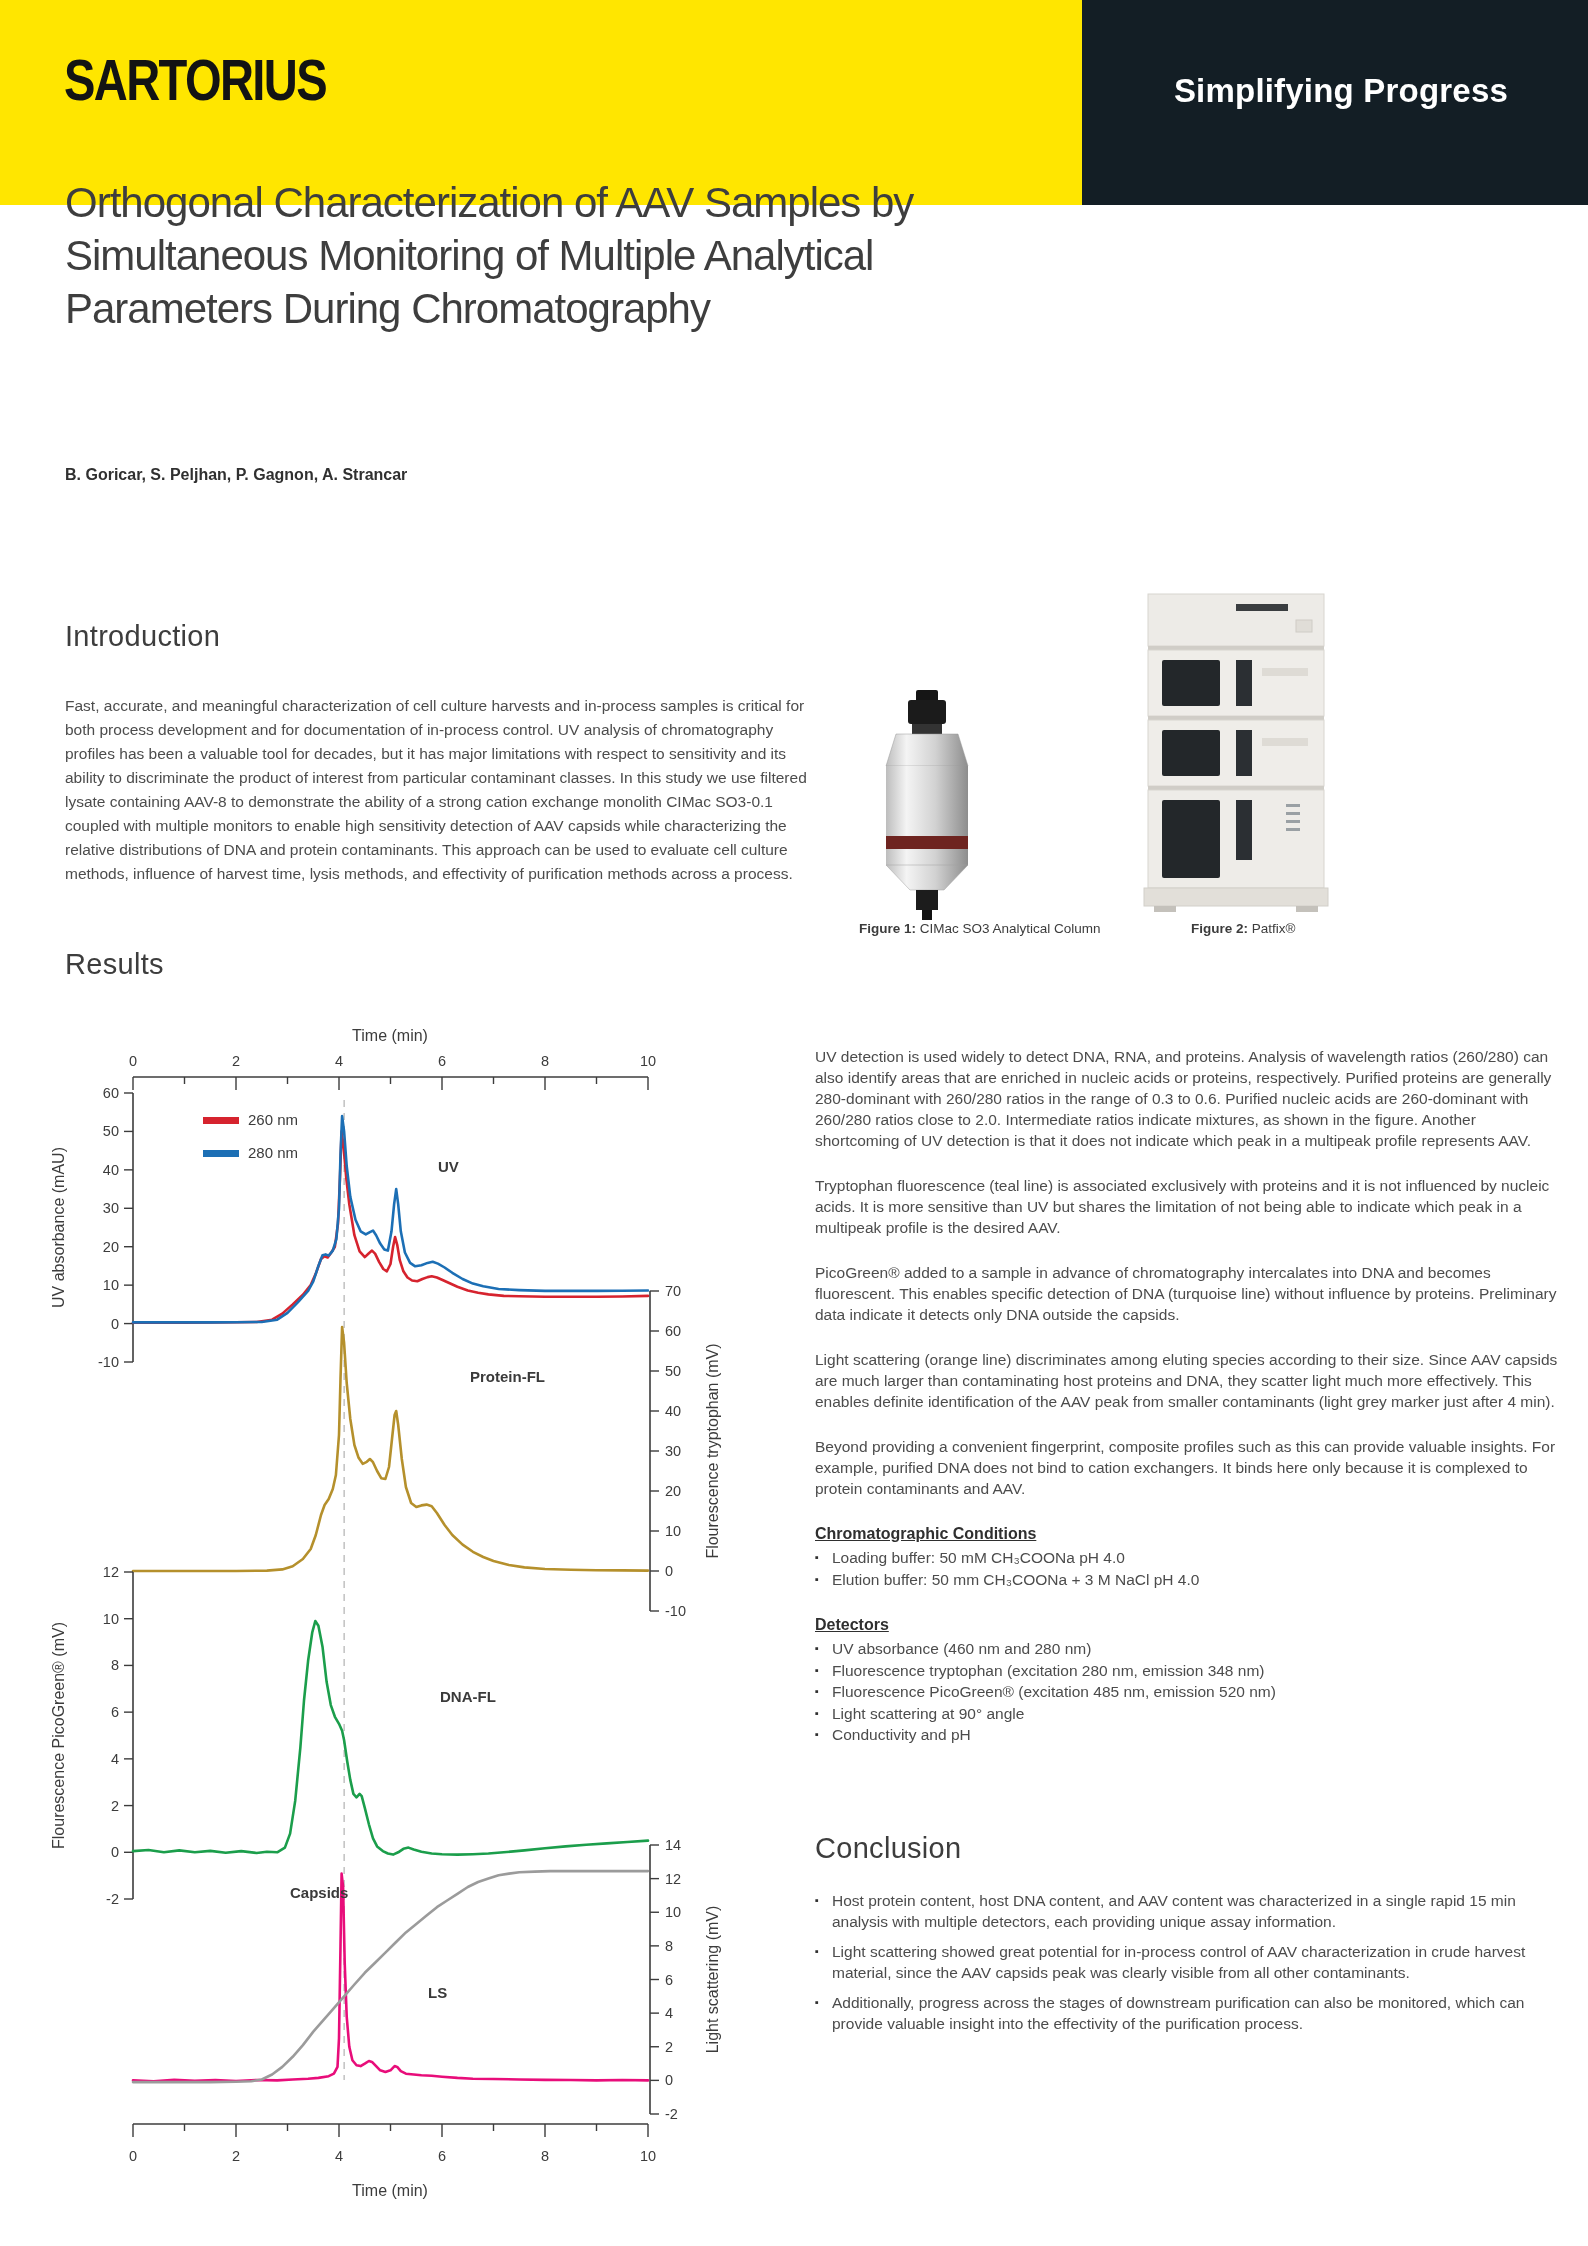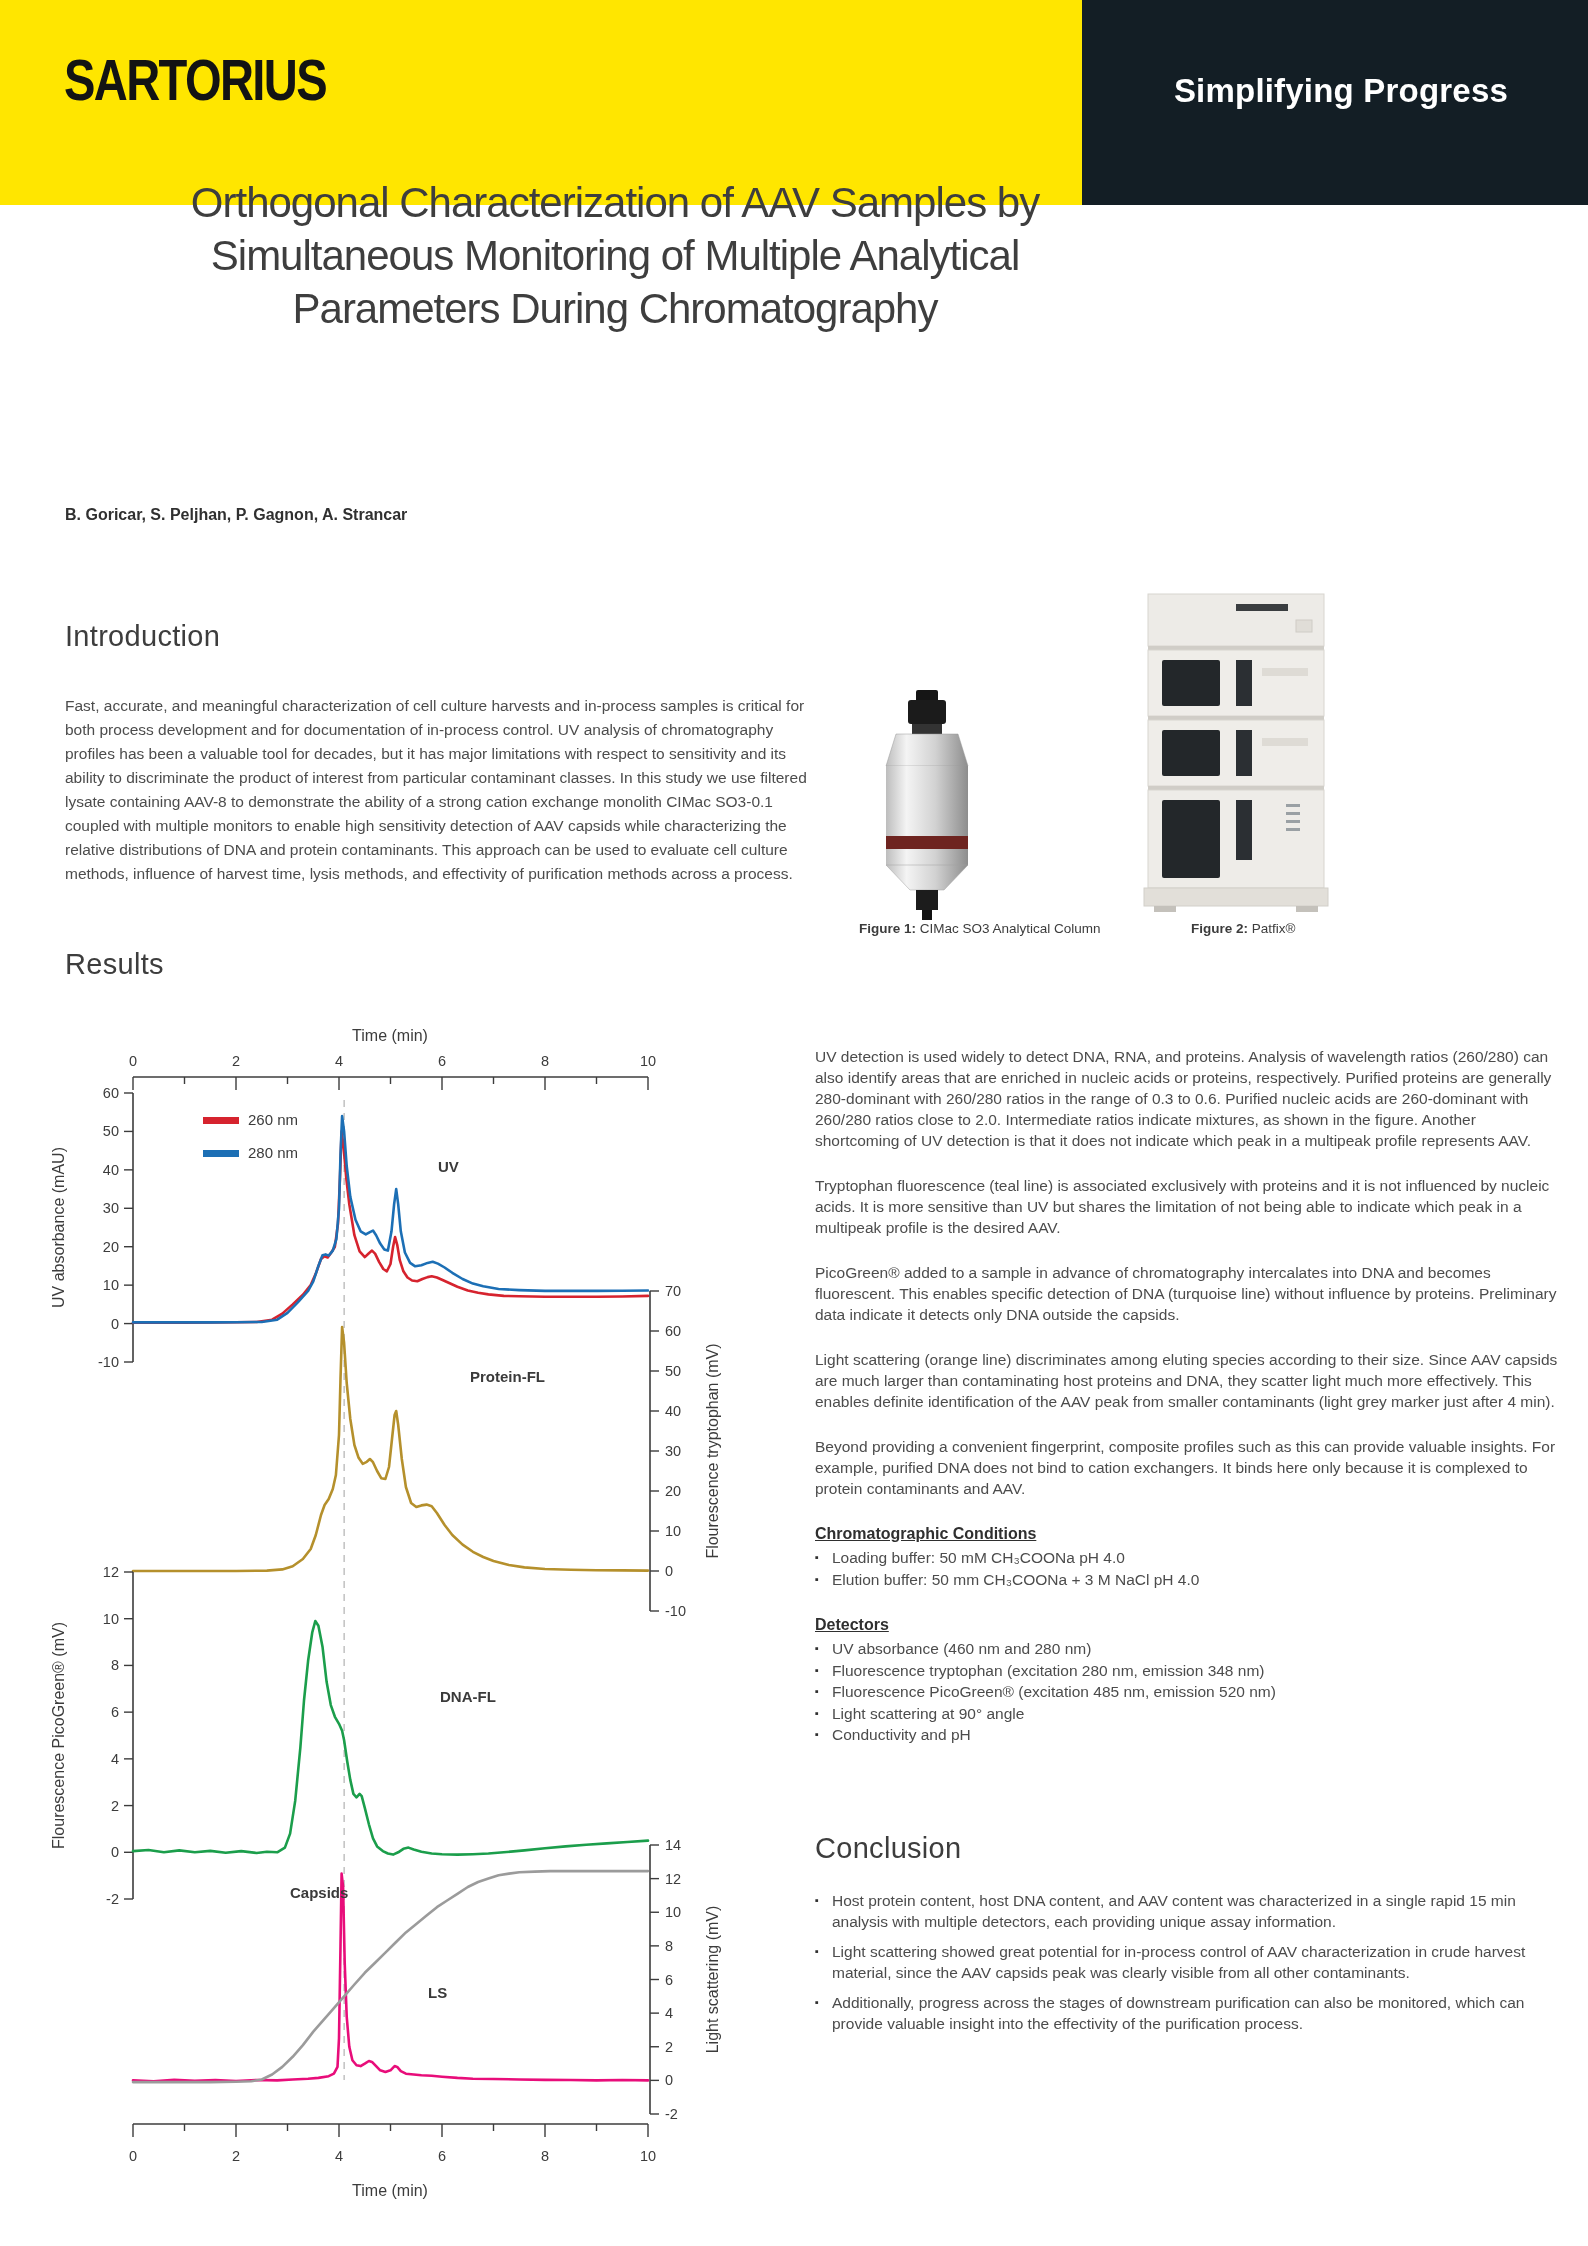--- a/index.html
+++ b/index.html
@@ -7,22 +7,22 @@
   #page{position:relative;width:1588px;height:2246px;background:#ffffff;overflow:hidden;}
 
   
   .hdr-yellow{position:absolute;left:0;top:0;width:1082px;height:205px;background:#ffe600;}
   .hdr-dark{position:absolute;left:1082px;top:0;width:506px;height:205px;background:#131e25;}
   .logo-wrap{position:absolute;left:64px;top:38px;width:270px;height:80px;}
   .tagline{position:absolute;right:80px;top:72px;color:#ffffff;font-size:33px;letter-spacing:0.2px;font-weight:700;}
 
   
   .title{position:absolute;left:65px;top:176px;width:1100px;font-size:42px;line-height:53px;
-         font-weight:300;color:#3e3e3e;letter-spacing:-1px;text-align:center;}
-  .authors{position:absolute;left:65px;top:506px;font-size:16px;font-weight:700;color:#303030;}
+         font-weight:300;color:#3e3e3e;letter-spacing:-1px;}
+  .authors{position:absolute;left:65px;top:466px;font-size:16px;font-weight:700;color:#303030;}
   .affil{position:absolute;left:65px;top:512px;font-size:15.5px;line-height:26px;color:#575757;}
 
   .h1{position:absolute;font-size:29px;font-weight:300;color:#3d3d3d;letter-spacing:0.3px;}
   .h1.intro{left:65px;top:620px;}
   .h1.results{left:65px;top:948px;}
   .h1.conclusion{left:815px;top:1832px;}
 
   .intro-body{position:absolute;left:65px;top:694px;width:748px;font-size:15.5px;line-height:24px;color:#4c4c4c;}
 
   .figure1{position:absolute;left:852px;top:688px;width:150px;height:240px;}

